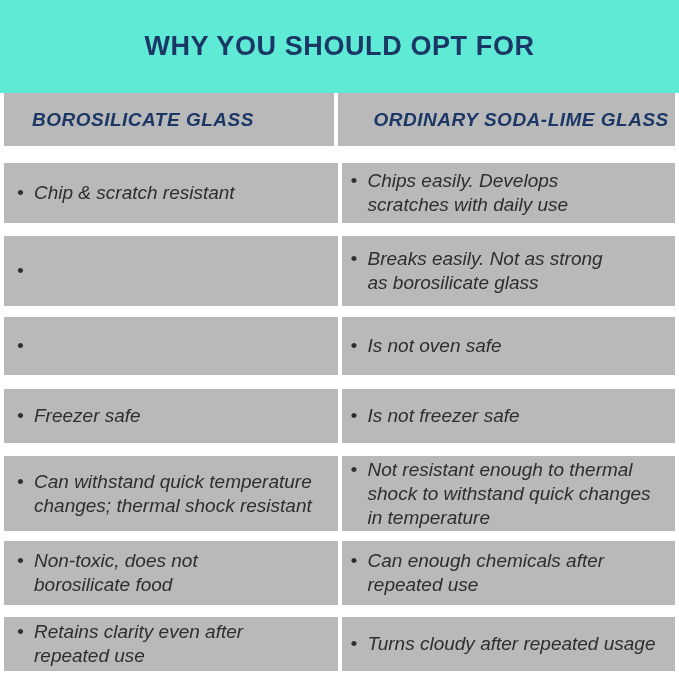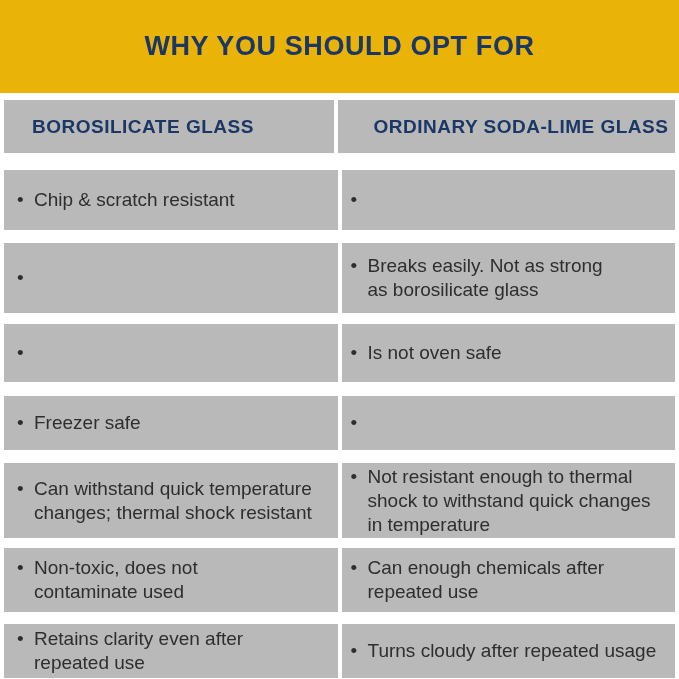--- a/index.html
+++ b/index.html
@@ -5,36 +5,37 @@
   * { box-sizing: border-box; }
   html, body {
     margin: 0; padding: 0;
     width: 679px; height: 679px;
     background: #ffffff;
     font-family: "Liberation Sans", sans-serif;
     overflow: hidden;
   }
   .banner {
     height: 93px;
-    background: #eab308;
+    background: #5eead4;
     display: flex;
     flex-direction: column;
     justify-content: center;
     align-items: center;
   }
   .title-line {
     color: #1b3766;
     font-weight: bold;
     font-size: 27px;
     line-height: 31px;
     letter-spacing: 0.6px;
     white-space: nowrap;
   }
   .table {
-    margin: 7px 4px 0 4px;
+    margin: 0 4px 0 4px;
+    font-style: italic;
   }
   .row {
     display: flex;
     gap: 4px;
   }
   .cell {
     background: #b9b9b9;
     flex: 1 1 0;
     display: flex;
     align-items: center;
@@ -91,20 +92,22 @@
   <div class="row" style="height:60px; margin-top:17px;">
     <div class="cell cell-left">
       <div class="item">
         <span class="bullet">•</span>
         <span class="item-text">Chip &amp; scratch resistant</span>
       </div>
     </div>
     <div class="cell cell-right">
       <div class="item">
         <span class="bullet">•</span>
+        <span class="item-text">Chips easily. Develops
+scratches with daily use</span>
       </div>
     </div>
   </div>
 
   <div class="row" style="height:70px; margin-top:13px;">
     <div class="cell cell-left">
       <div class="item">
         <span class="bullet">•</span>
       </div>
     </div>
@@ -134,20 +137,21 @@
   <div class="row" style="height:54px; margin-top:14px;">
     <div class="cell cell-left">
       <div class="item">
         <span class="bullet">•</span>
         <span class="item-text">Freezer safe</span>
       </div>
     </div>
     <div class="cell cell-right">
       <div class="item">
         <span class="bullet">•</span>
+        <span class="item-text">Is not freezer safe</span>
       </div>
     </div>
   </div>
 
   <div class="row" style="height:75px; margin-top:13px;">
     <div class="cell cell-left">
       <div class="item">
         <span class="bullet">•</span>
         <span class="item-text">Can withstand quick temperature
 changes; thermal shock resistant</span>
@@ -161,21 +165,21 @@
 in temperature</span>
       </div>
     </div>
   </div>
 
   <div class="row" style="height:64px; margin-top:10px;">
     <div class="cell cell-left">
       <div class="item">
         <span class="bullet">•</span>
         <span class="item-text">Non-toxic, does not
-contaminate used</span>
+borosilicate food</span>
       </div>
     </div>
     <div class="cell cell-right">
       <div class="item">
         <span class="bullet">•</span>
         <span class="item-text">Can enough chemicals after
 repeated use</span>
       </div>
     </div>
   </div>

